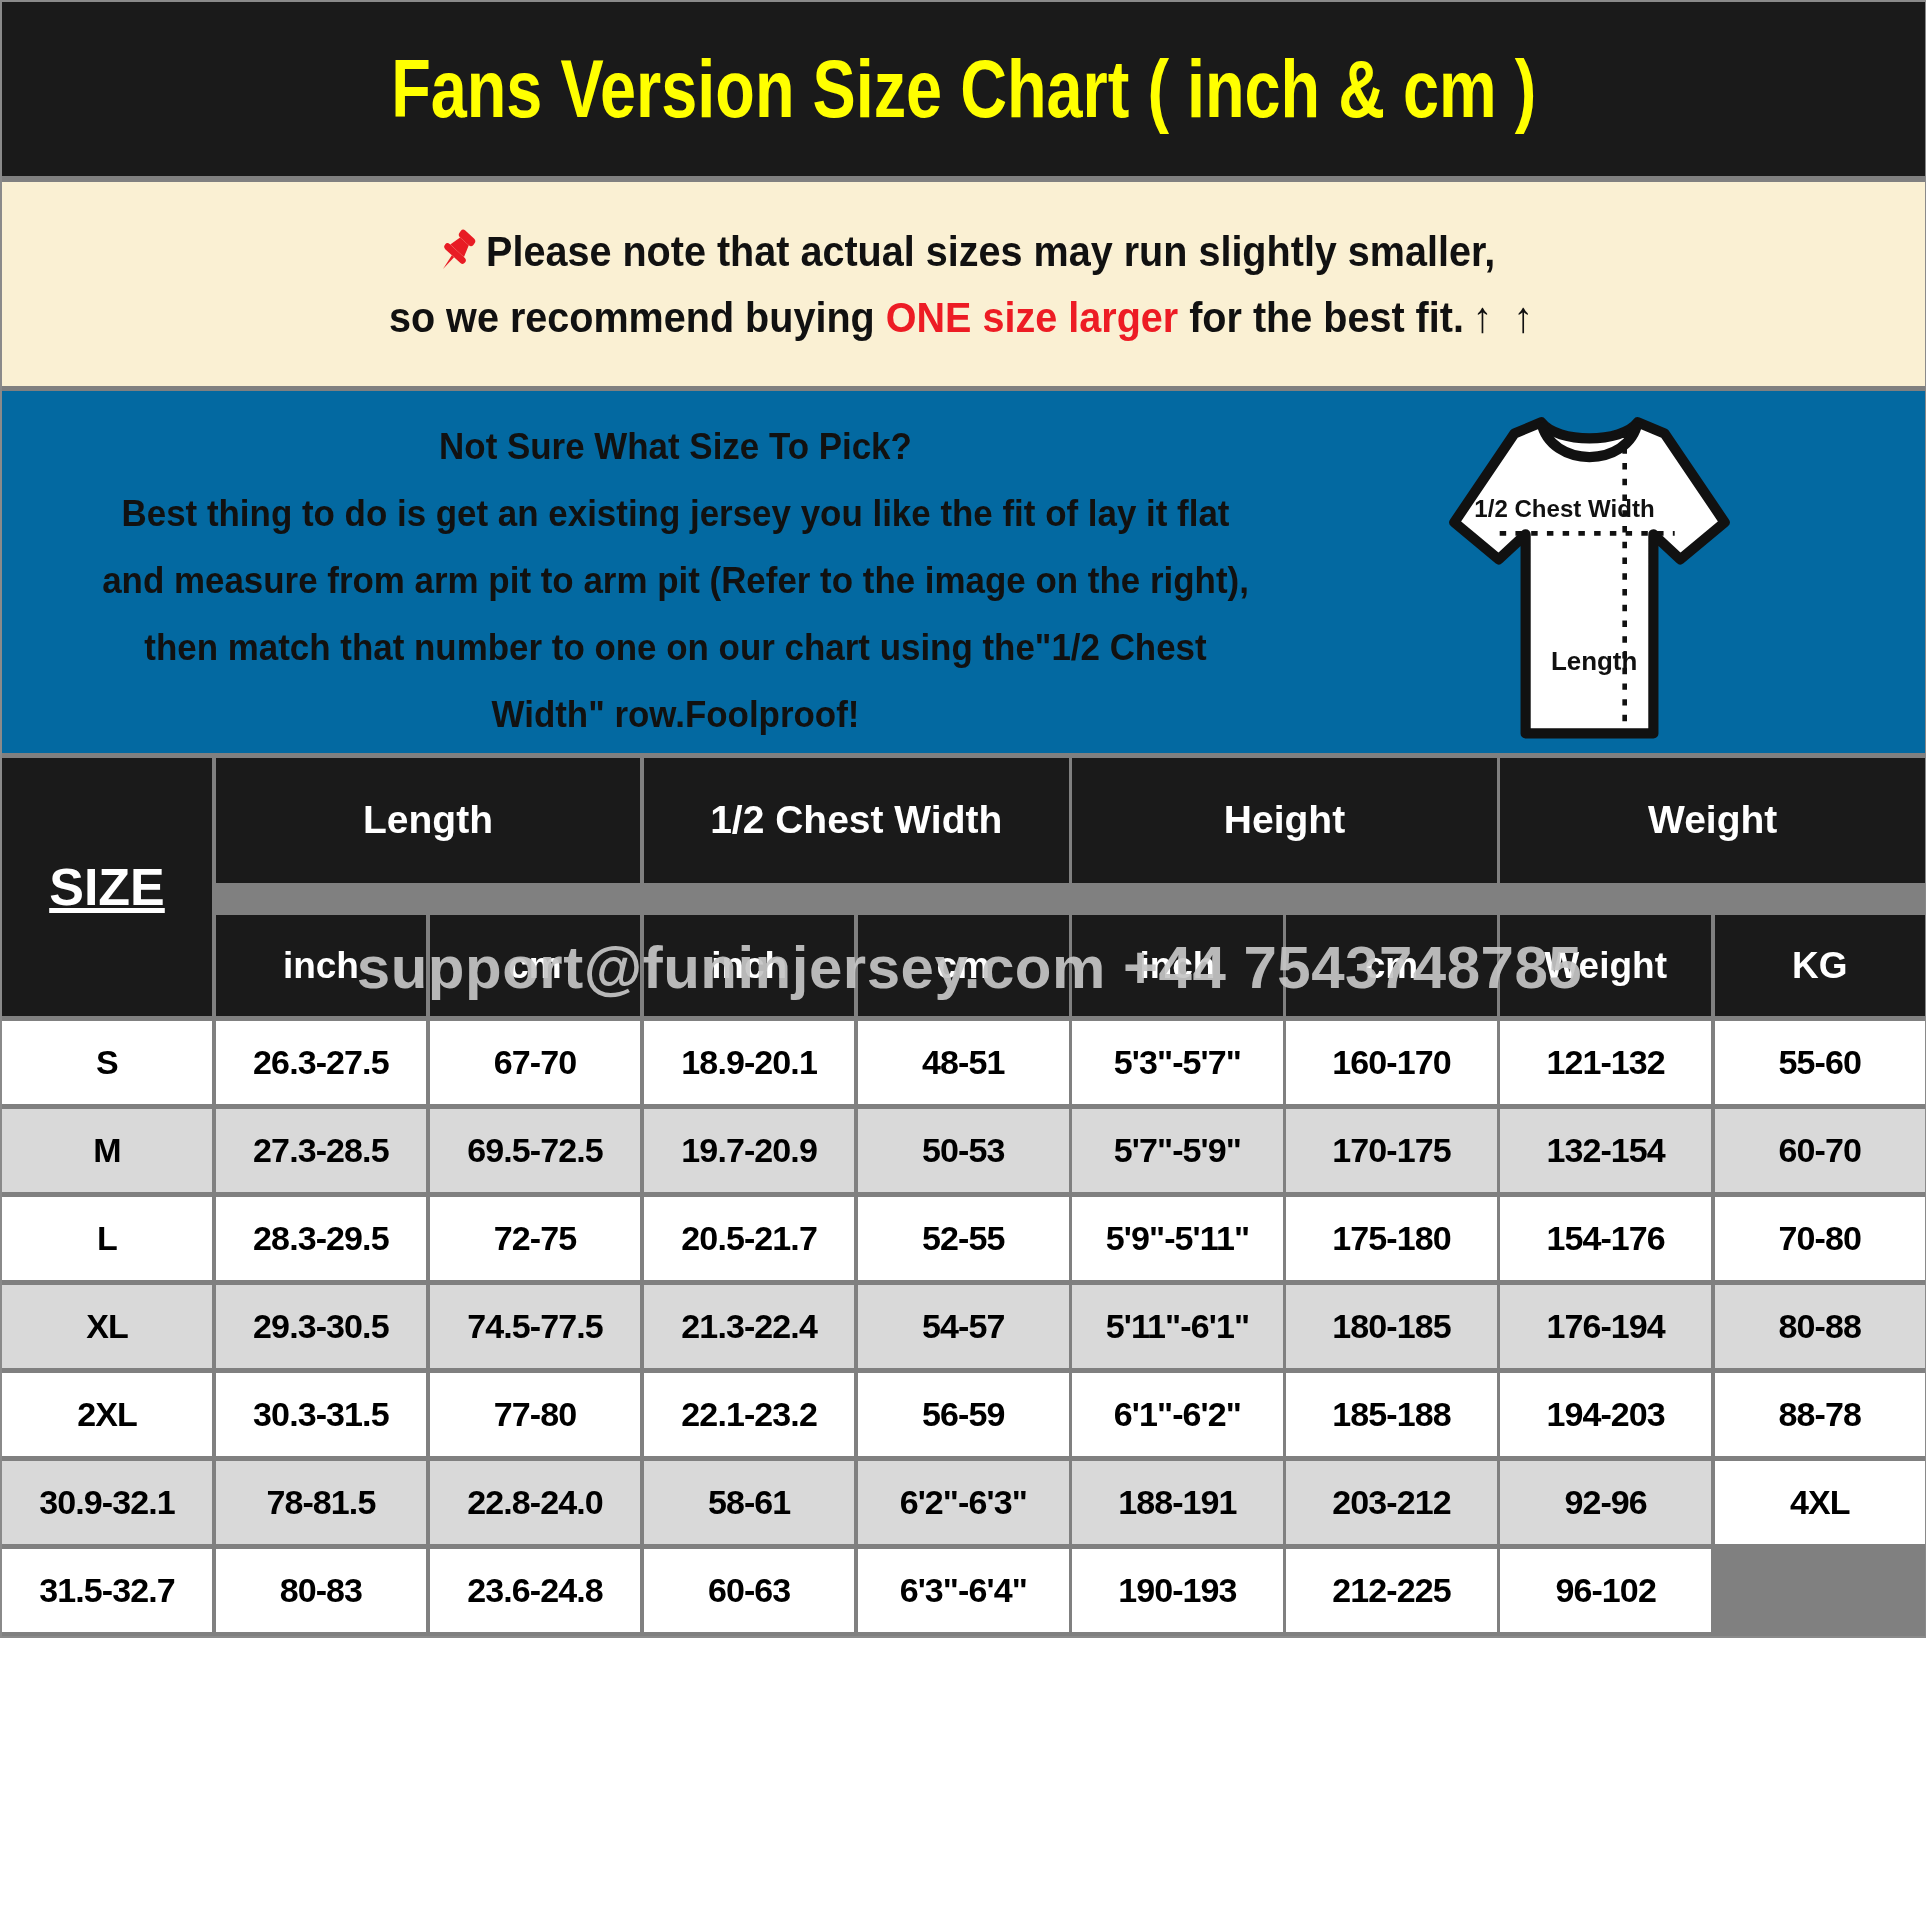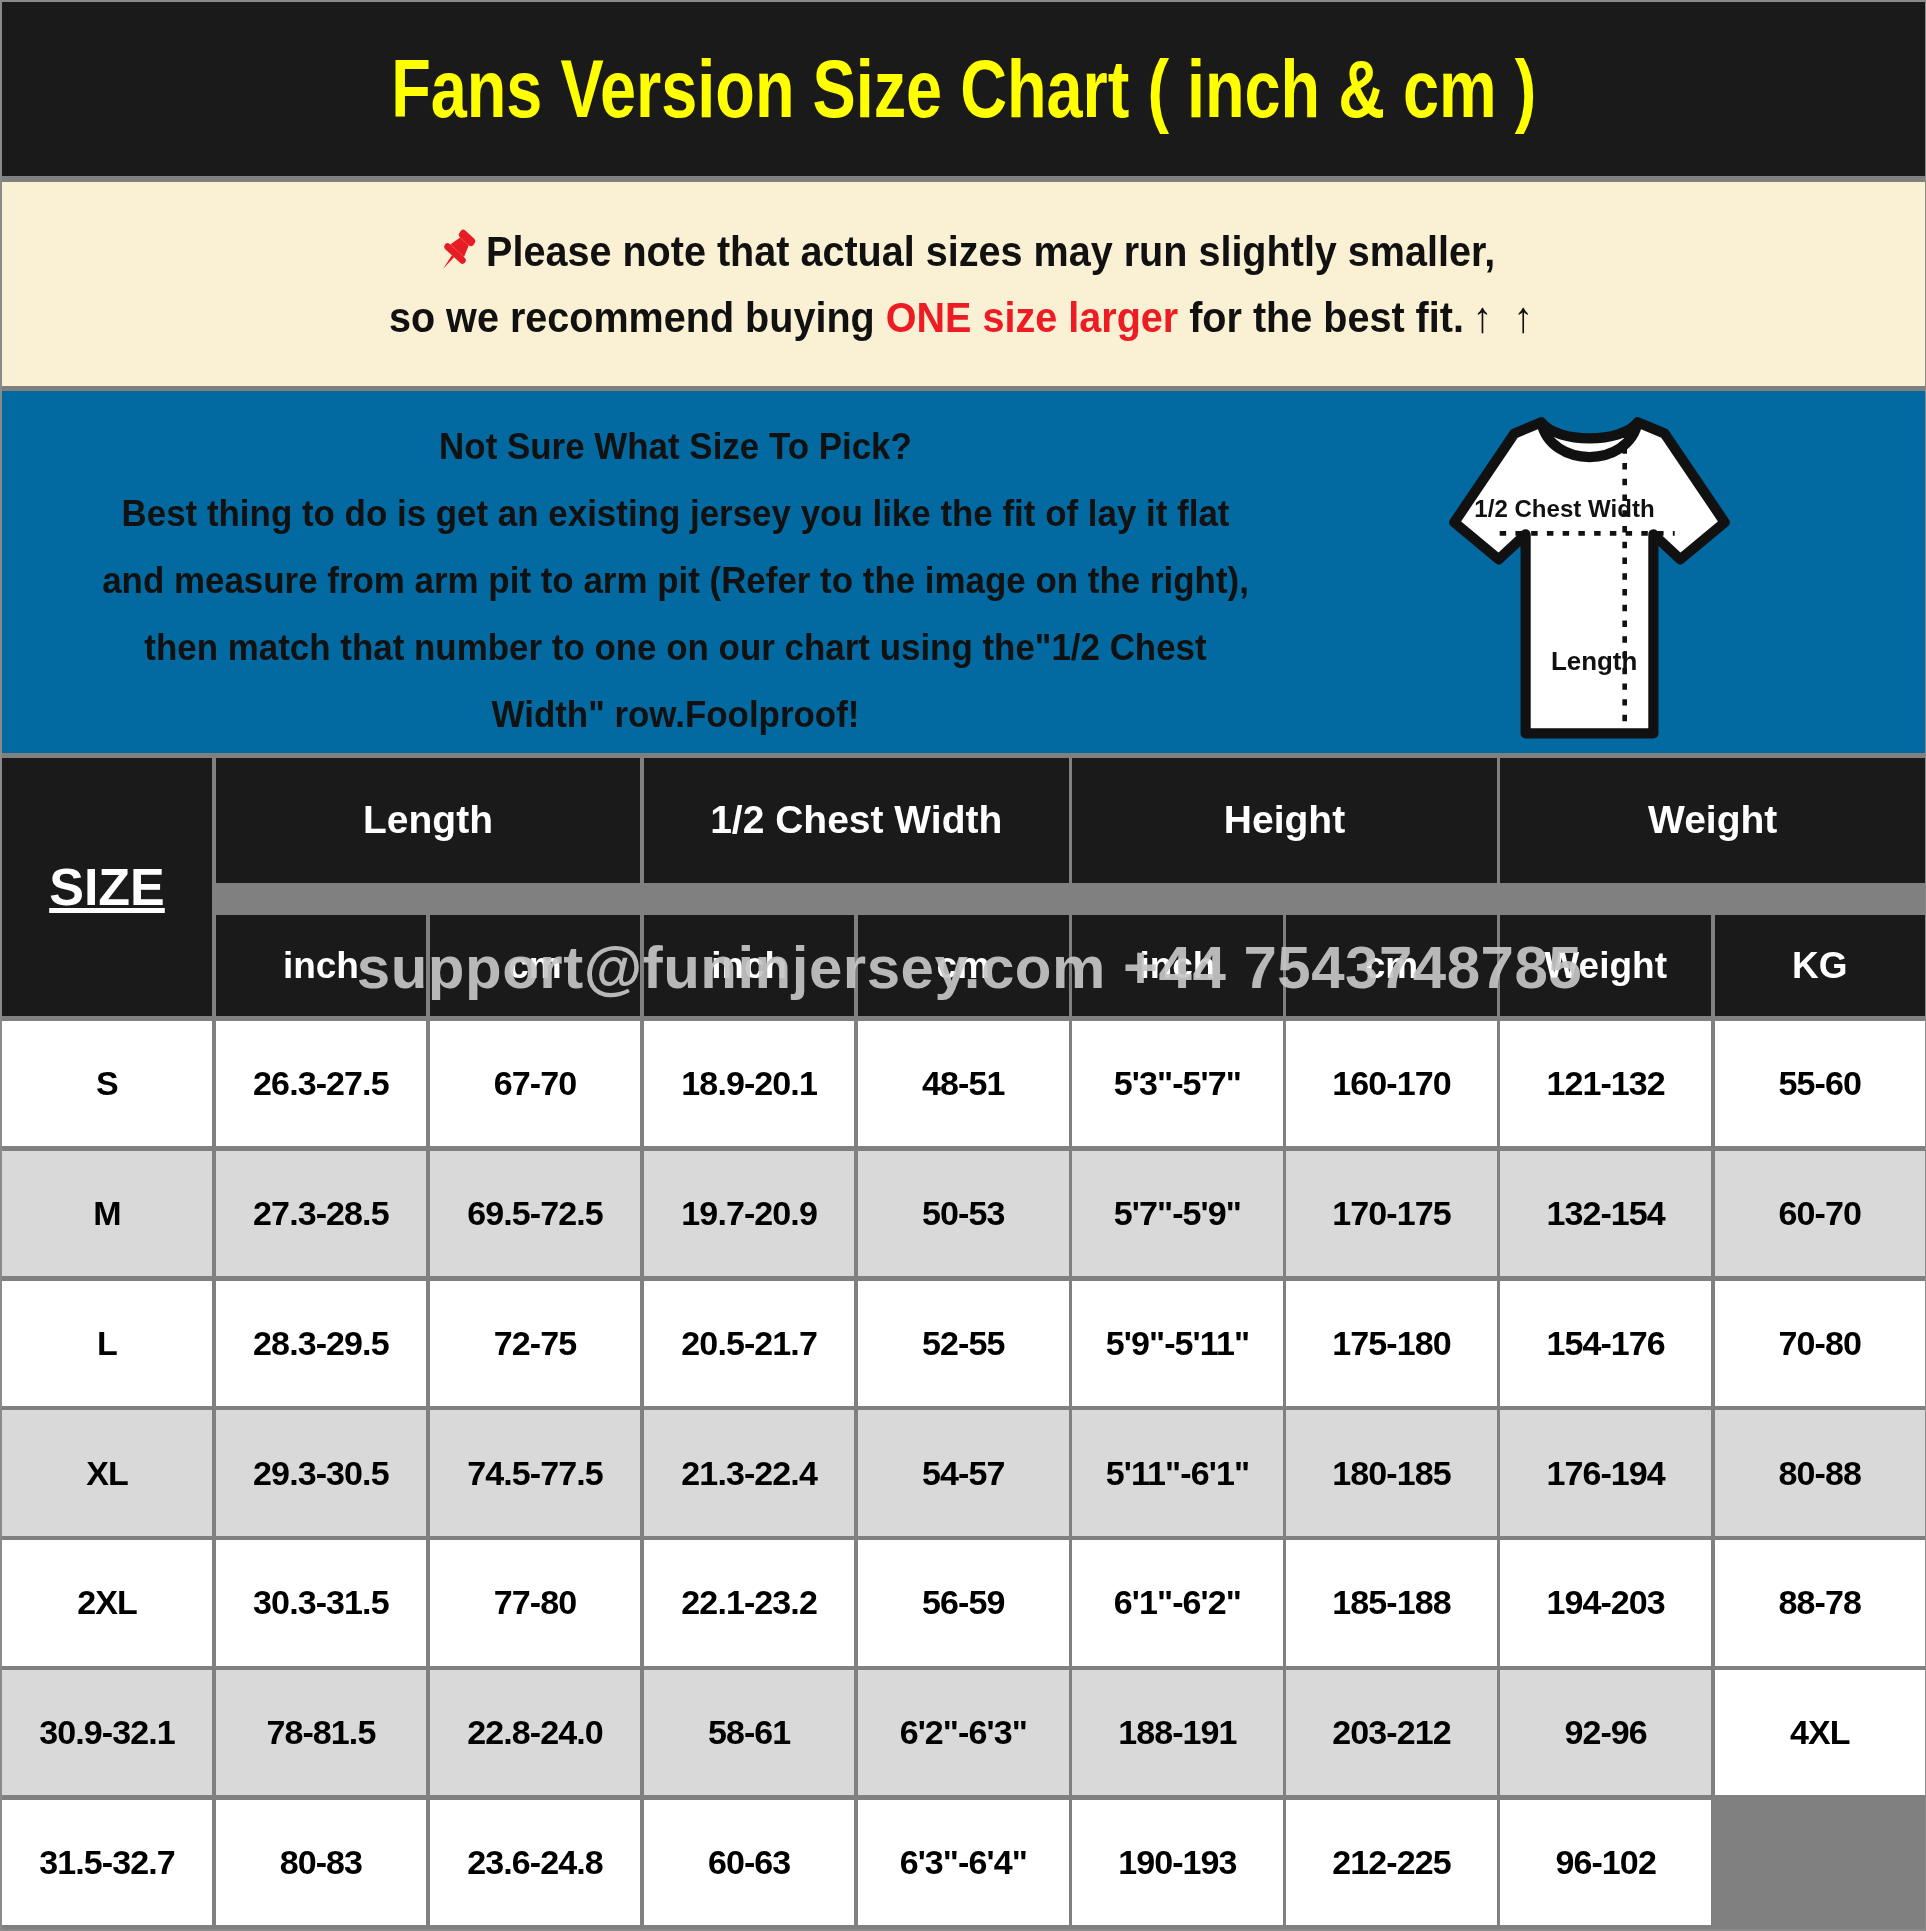--- a/index.html
+++ b/index.html
@@ -1,19 +1,19 @@
 <!DOCTYPE html>
 <html style="font-size:14.7px"><head>
 <meta charset="utf-8">
 <style>
   * { margin:0; padding:0; box-sizing:border-box; }
   html,body { width:1927px; }
   body { font-family:"Liberation Sans","DejaVu Sans",sans-serif; background:#fff; }
   .page {
-    position:relative; width:1927px; height:1931px;
+    position:relative; width:1927px; height:1638px;
     border:2.8px solid #8a8a8a; background:#fff; overflow:hidden;
     display:flex; flex-direction:column;
   }
   .title-bar {
     height:174px; background:#1a1a1a;
     display:flex; align-items:center; justify-content:center;
   }
   .title-bar .txt {
     color:#ffff00; font-size:81px; font-weight:bold; letter-spacing:0px;
     transform:scaleX(0.8); white-space:nowrap;

